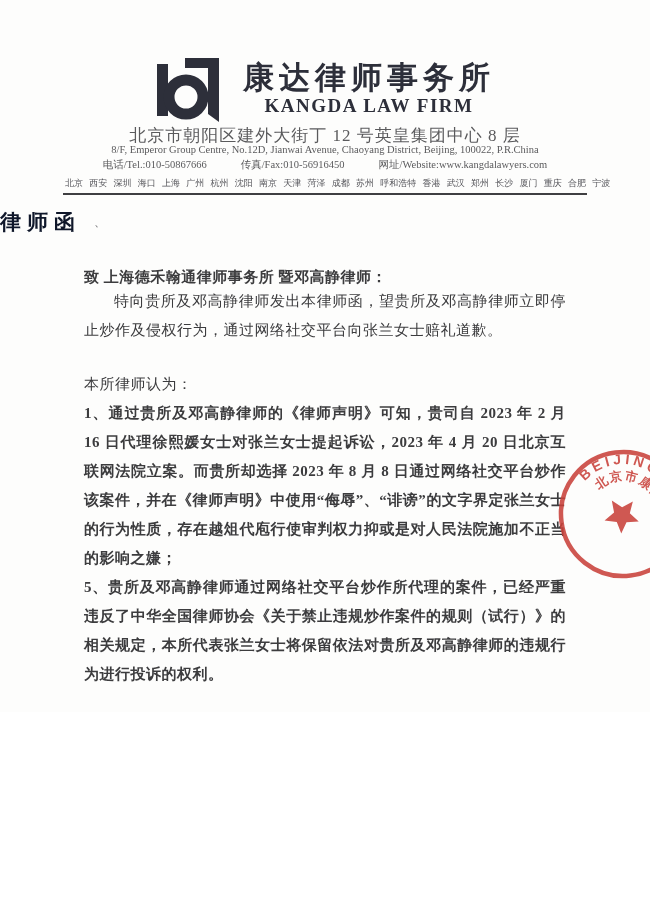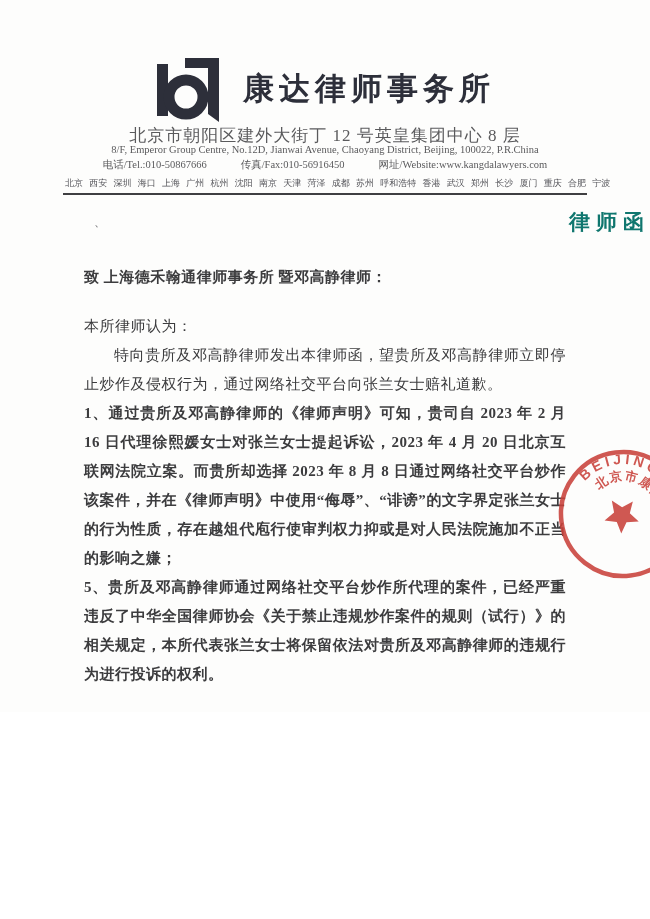--- a/index.html
+++ b/index.html
@@ -62,25 +62,25 @@
   }
   .head-rule {
     width: 524px;
     margin: 3px auto 0 auto;
     border: none;
     border-top: 2px solid #3f3f42;
   }
   
   .doc-title {
     margin-top: 13px;
-    text-align: right;
+    text-align: left;
     font-size: 21px;
     font-weight: bold;
     letter-spacing: 6px;
-    color: #0f766e;
+    color: #0f172a;
   }
   .stray-mark {
     position: absolute;
     left: 94px;
     top: 214px;
     font-size: 12px;
     color: #6a6a6e;
   }
   .body-text { padding: 0 84px; }
   .recipient {
@@ -137,20 +137,21 @@
       <g fill="#2d2f3a">
         <rect x="2" y="8" width="11" height="52"></rect>
         <circle cx="31" cy="41" r="17" fill="none" stroke="#2d2f3a" stroke-width="11"></circle>
         <rect x="30" y="2" width="34" height="10"></rect>
         <rect x="53" y="2" width="11" height="56"></rect>
         <polygon points="64,58 64,66 53,58"></polygon>
       </g>
     </svg>
     <div class="firm-names">
       <div class="firm-cn">康达律师事务所</div>
+      <div class="firm-en">KANGDA LAW FIRM</div>
     </div>
   </div>
 
   <div class="addr-block">
     <div class="addr-cn">北京市朝阳区建外大街丁 12 号英皇集团中心 8 层</div>
     <div class="addr-en">8/F, Emperor Group Centre, No.12D, Jianwai Avenue, Chaoyang District, Beijing, 100022, P.R.China</div>
     <div class="contact-row">
       <span>电话/Tel.:010-50867666</span>
       <span>传真/Fax:010-56916450</span>
       <span>网址/Website:www.kangdalawyers.com</span>
@@ -158,22 +159,22 @@
   </div>
 
   <div class="cities-row">北京 西安 深圳 海口 上海 广州 杭州 沈阳 南京 天津 菏泽 成都 苏州 呼和浩特 香港 武汉 郑州 长沙 厦门 重庆 合肥 宁波</div>
   <hr class="head-rule">
 
   <div class="doc-title">律师函</div>
   <span class="stray-mark">、</span>
 
   <div class="body-text">
     <div class="recipient">致 上海德禾翰通律师事务所 暨邓高静律师：</div>
+    <p class="para indent p2">特向贵所及邓高静律师发出本律师函，望贵所及邓高静律师立即停止炒作及侵权行为，通过网络社交平台向张兰女士赔礼道歉。</p>
     <p class="para opinion-intro">本所律师认为：</p>
-    <p class="para indent p2">特向贵所及邓高静律师发出本律师函，望贵所及邓高静律师立即停止炒作及侵权行为，通过网络社交平台向张兰女士赔礼道歉。</p>
     <p class="para item">1、通过贵所及邓高静律师的《律师声明》可知，贵司自 2023 年 2 月 16 日代理徐熙媛女士对张兰女士提起诉讼，2023 年 4 月 20 日北京互联网法院立案。而贵所却选择 2023 年 8 月 8 日通过网络社交平台炒作该案件，并在《律师声明》中使用“侮辱”、“诽谤”的文字界定张兰女士的行为性质，存在越俎代庖行使审判权力抑或是对人民法院施加不正当的影响之嫌；</p>
     <p class="para item">5、贵所及邓高静律师通过网络社交平台炒作所代理的案件，已经严重违反了中华全国律师协会《关于禁止违规炒作案件的规则（试行）》的相关规定，本所代表张兰女士将保留依法对贵所及邓高静律师的违规行为进行投诉的权利。</p>
     <div class="section-heading">权利人的合法诉求</div>
     <p class="para indent demand-intro">本律师特代表张兰女士提出如下要求：</p>
   </div>
 
   <div class="page-number">1</div>
 
   <svg class="stamp" viewBox="0 0 144 144" aria-hidden="true">
     <g transform="rotate(38 72 72)">

